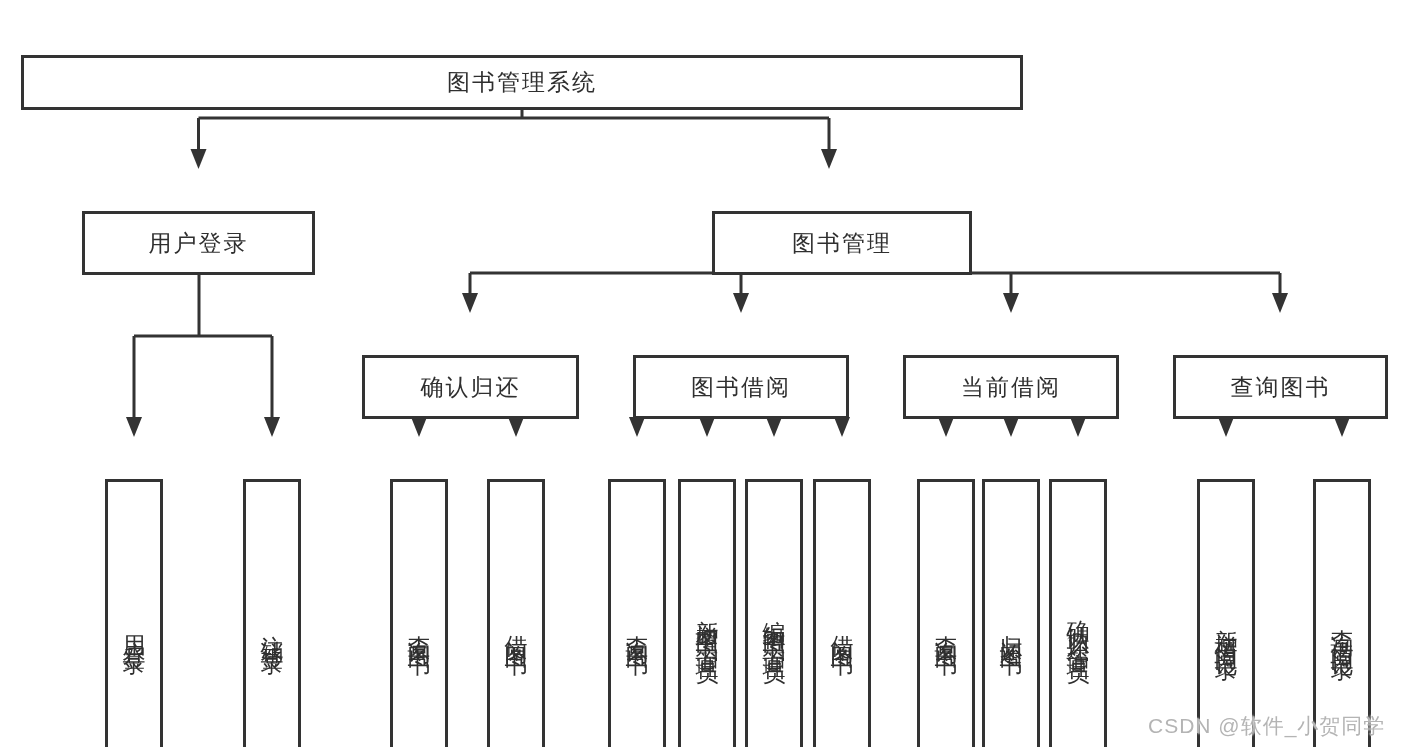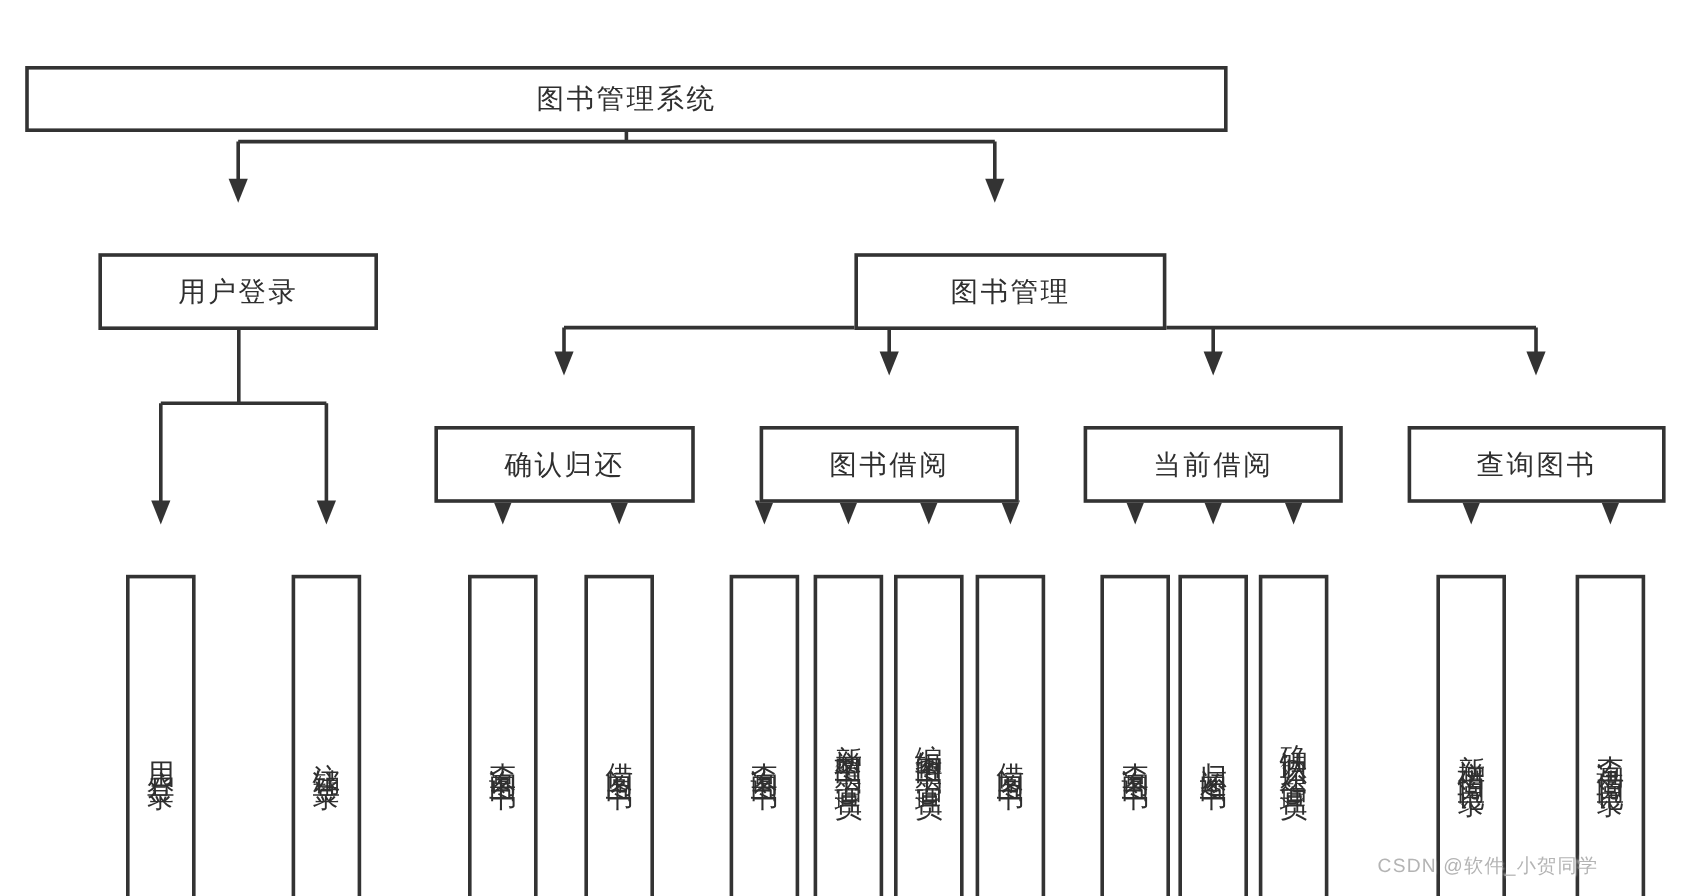--- a/index.html
+++ b/index.html
@@ -38,21 +38,21 @@
     text-orientation: mixed;
     font-size: 23px;
     letter-spacing: 6px;
     line-height: 1;
   }
   #watermark {
     position: absolute;
     z-index: 3;
     left: 1148px;
     top: 712px;
-    font-size: 16px;
+    font-size: 21px;
     color: #b4b4b4;
     white-space: nowrap;
     letter-spacing: 1px;
     text-shadow: 1px 1px 2px rgba(255,255,255,0.9), -1px -1px 2px rgba(255,255,255,0.9);
   }
 </style>
 </head>
 <body>
 
 <div id="canvas">

